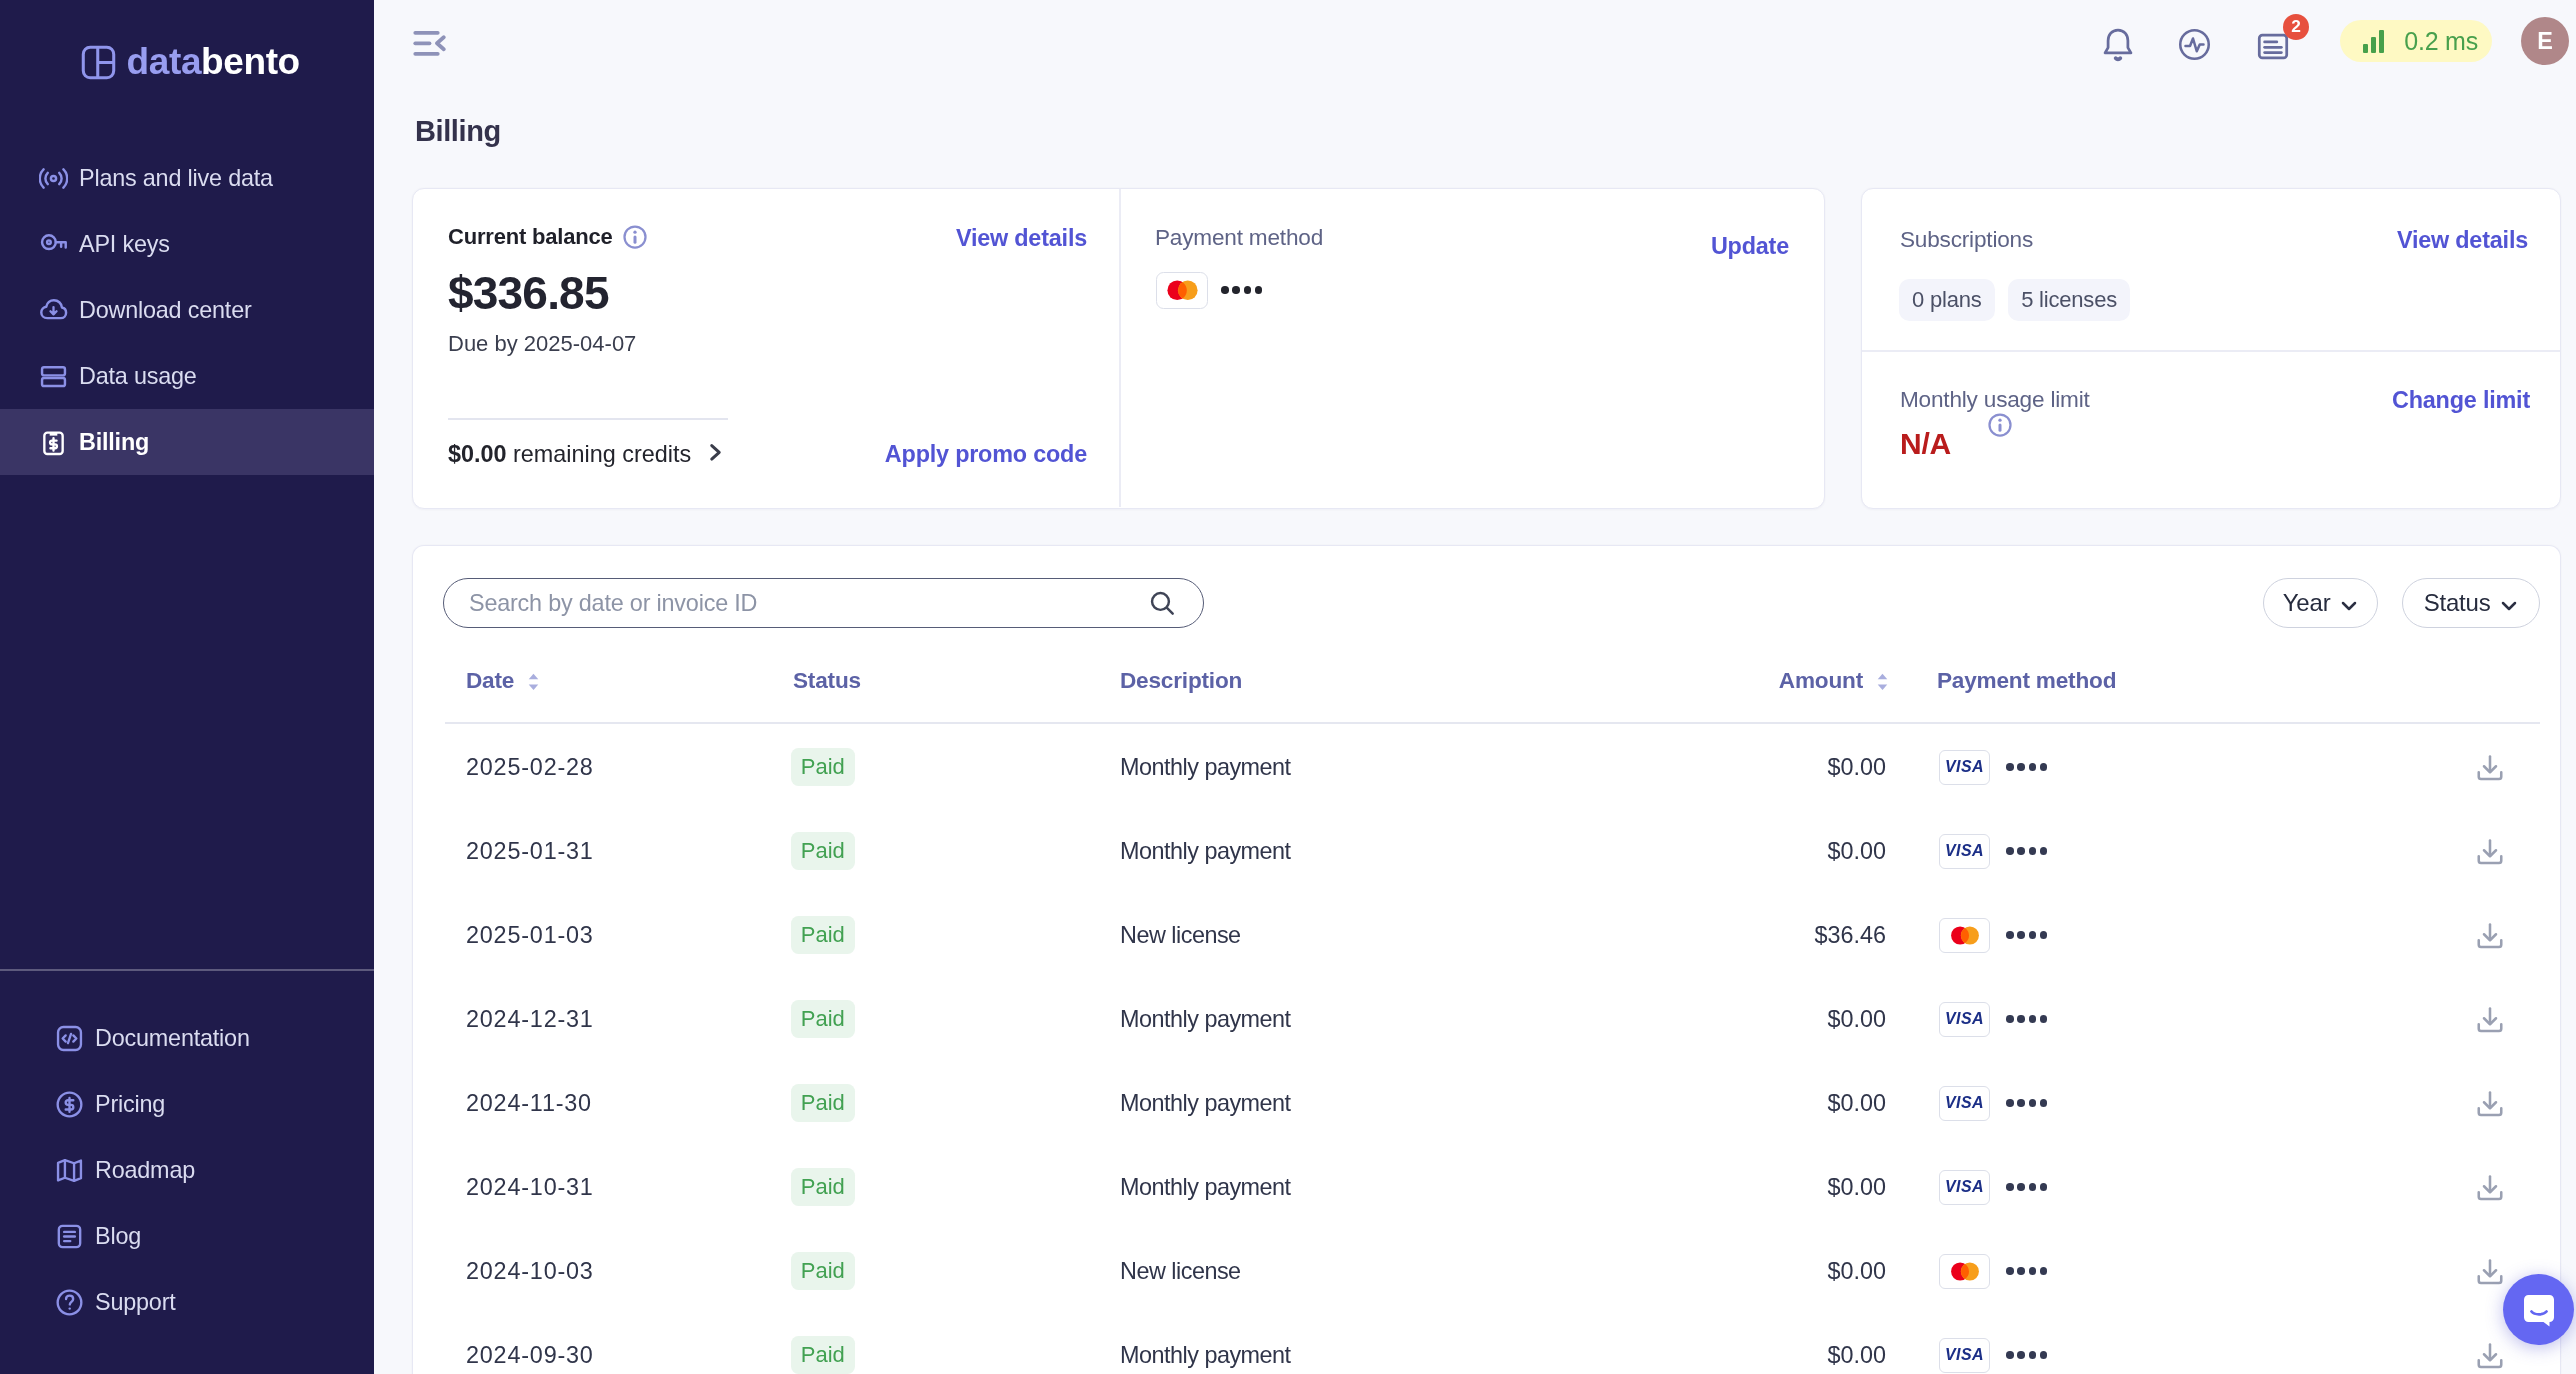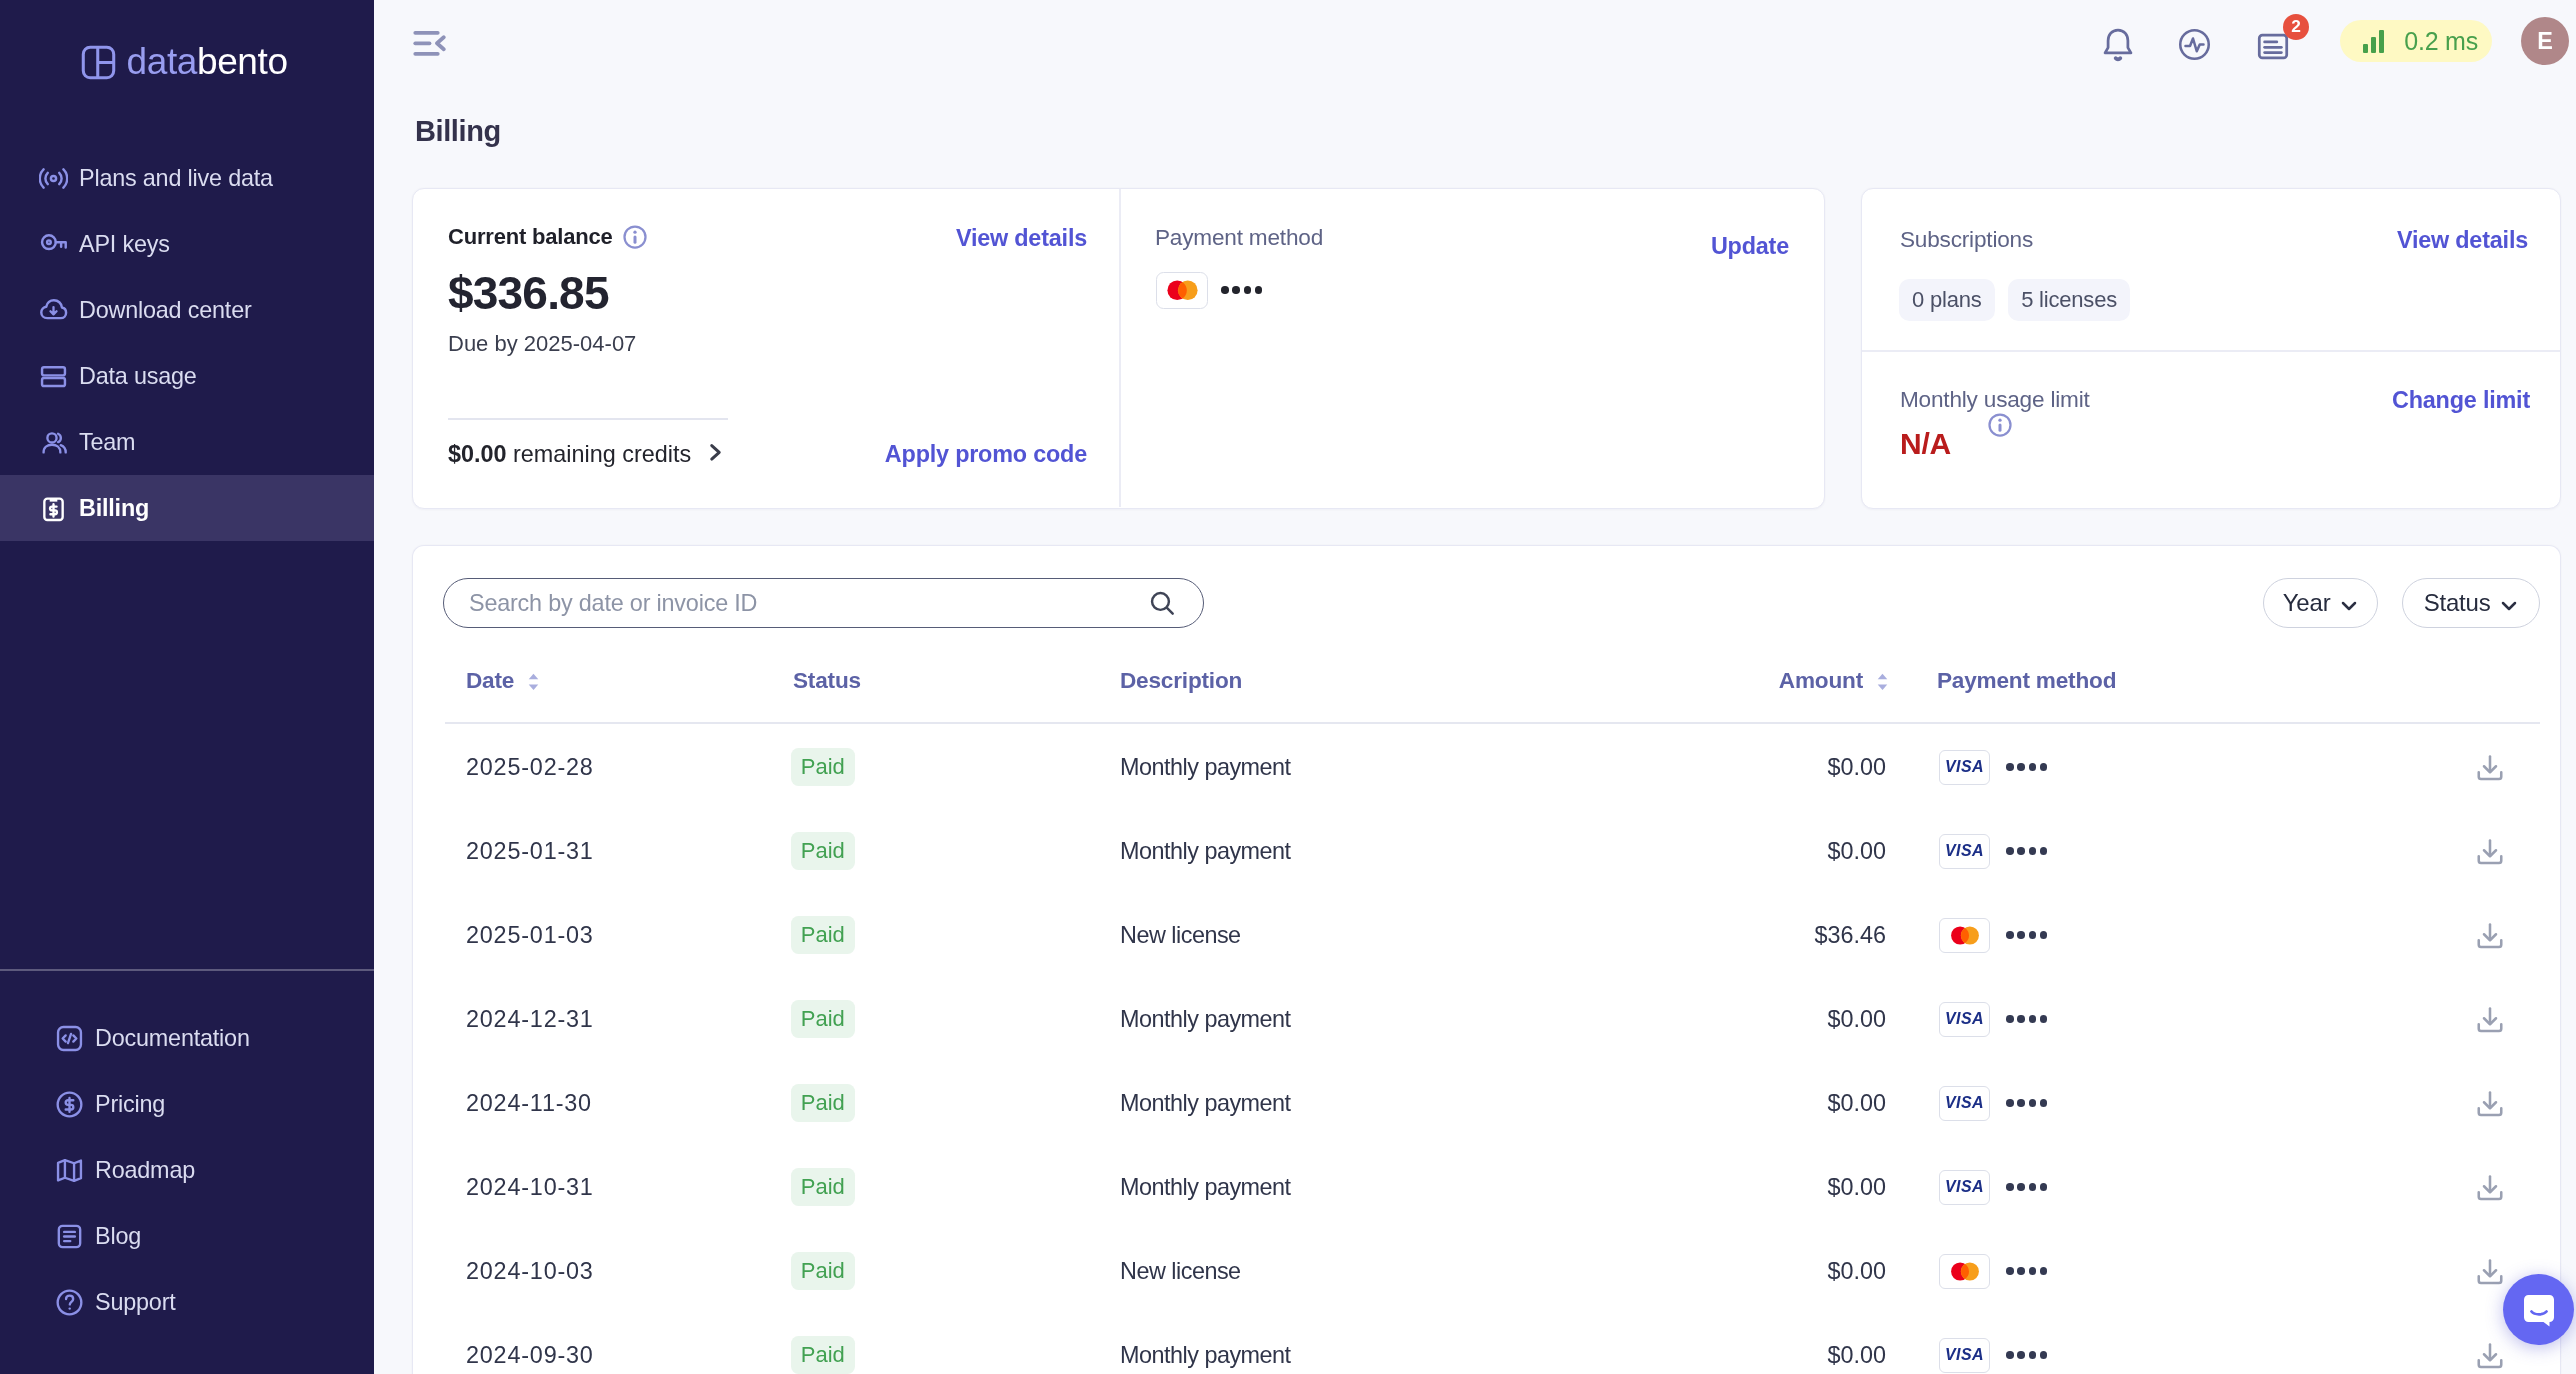--- a/index.html
+++ b/index.html
@@ -4,21 +4,21 @@
 <style>
   * { margin:0; padding:0; box-sizing:border-box; }
   html,body { width:2576px; height:1374px; overflow:hidden; }
   body { font-family:"Liberation Sans", sans-serif; background:#f7f8fc; color:#30354a; }
   .app { position:relative; width:2576px; height:1374px; overflow:hidden; }
 
   
   .sidebar { position:absolute; left:0; top:0; width:374px; height:1374px; background:#1f1b4b; }
   .logo { position:absolute; left:81px; top:44px; height:36px; display:flex; align-items:center; }
   .logo svg { width:35px; height:35px; }
-  .logo-text { margin-left:10.6px; font-size:37px; font-weight:400; letter-spacing:-0.4px; }
+  .logo-text { margin-left:10.6px; font-size:37px; font-weight:700; letter-spacing:-0.4px; }
   .logo-data { color:#989df0; }
   .logo-bento { color:#ffffff; }
   .nav { position:absolute; left:0; width:374px; }
   .nav-main { top:145px; }
   .nav-bottom { top:1005px;padding-left:16px; }
   .nav-item { position:relative; height:66px; display:flex; align-items:center; cursor:pointer; }
   .nav-item .nico { position:absolute; left:39px; width:29px; height:29px; display:flex; align-items:center; justify-content:center; }
   .nav-item .nico svg { width:29px; height:29px; stroke:#8b90e6; }
   .nav-item span.lbl { position:absolute; left:79px; font-size:23.4px; letter-spacing:-0.2px; color:#dadcf0; white-space:nowrap; }
   .nav-item.active { background:#3a3565; }
@@ -167,31 +167,20 @@
         </div>
         <div class="nav-item">
           <span class="nico" style="color: rgb(139, 144, 230);">
             <svg viewBox="0 0 38 38" fill="none" stroke-width="3.2" stroke-linecap="round" stroke-linejoin="round" stroke="currentColor">
               <rect x="4" y="7" width="30" height="10.5" rx="2.5"></rect>
               <rect x="4" y="21" width="30" height="10.5" rx="2.5"></rect>
             </svg>
           </span>
           <span class="lbl">Data usage</span>
         </div>
-        <div class="nav-item">
-          <span class="nico" style="color: rgb(139, 144, 230);">
-            <svg viewBox="0 0 38 38" fill="none" stroke-width="3.1" stroke-linecap="round" stroke-linejoin="round" stroke="currentColor">
-              <circle cx="17" cy="13" r="6"></circle>
-              <path d="M6 32 C6 25.5 11 22 17 22 C23 22 28 25.5 28 32"></path>
-              <path d="M25 7.5 a6 6 0 0 1 0 11"></path>
-              <path d="M28.5 22.5 C32.5 24 35 27.5 35 32"></path>
-            </svg>
-          </span>
-          <span class="lbl">Team</span>
-        </div>
         <div class="nav-item active">
           <span class="nico" style="color: rgb(255, 255, 255);">
             <svg viewBox="0 0 38 38" fill="none" stroke-width="3.1" stroke-linecap="round" stroke-linejoin="round" stroke="currentColor">
               <rect x="7" y="6" width="24" height="28" rx="4"></rect>
               <path d="M14 6 L24 6 L24 10 L14 10 Z" fill="currentColor" stroke="none"></path>
               <path d="M23 16.5 L17 16.5 C15.6 16.5 14.5 17.6 14.5 19 C14.5 20.4 15.6 21.5 17 21.5 L21 21.5 C22.4 21.5 23.5 22.6 23.5 24 C23.5 25.4 22.4 26.5 21 26.5 L15 26.5 M19 13.5 L19 29.5"></path>
             </svg>
           </span>
           <span class="lbl">Billing</span>
         </div>

